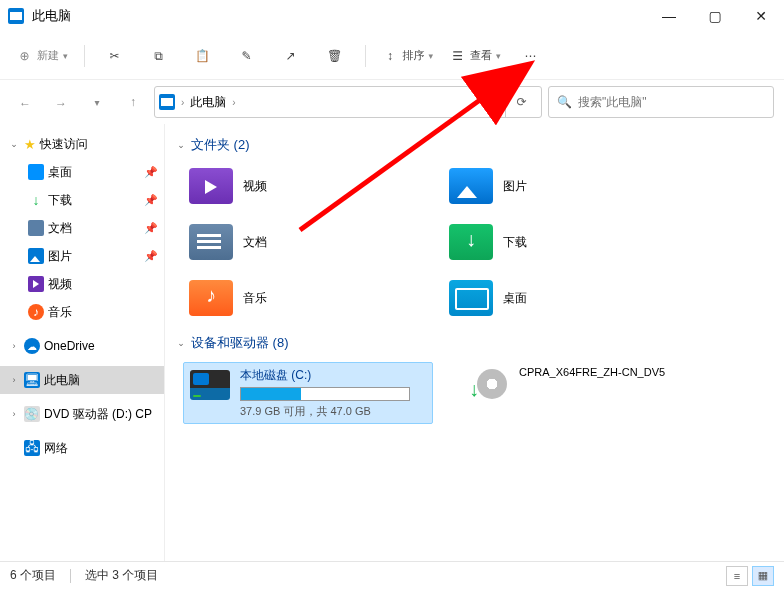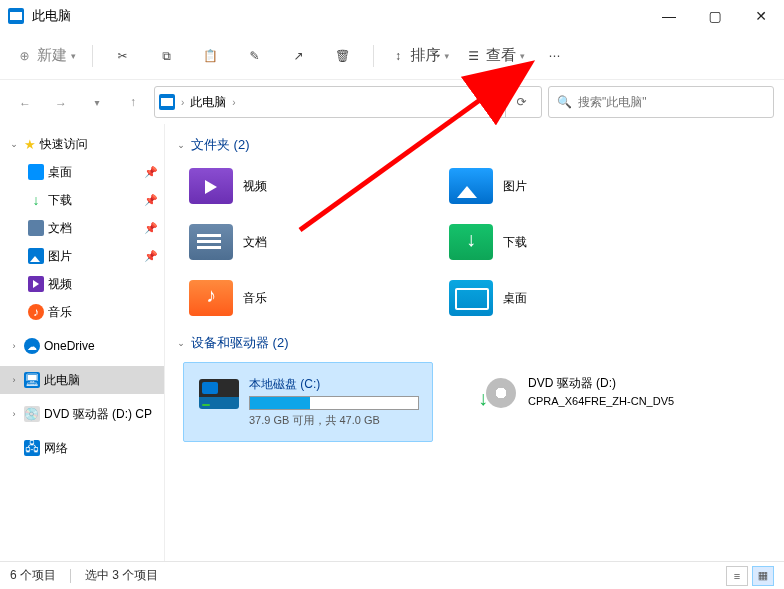--- a/index.html
+++ b/index.html
@@ -10,21 +10,21 @@
   .title-icon { width: 16px; height: 16px; background: #0078d4; border-radius: 2px; margin-right: 8px; position:relative; }
   .title-icon::after{content:"";position:absolute;left:2px;top:4px;width:12px;height:8px;background:#fff;}
   .title-text { flex:1; font-size: 13px; }
   .win-controls { display:flex; }
   .win-btn { width:46px; height:32px; display:flex; align-items:center; justify-content:center; font-size:14px; color:#222; }
 
   
   .toolbar { height: 48px; display:flex; align-items:center; padding: 0 10px; gap: 4px; border-bottom:1px solid #eee;}
   .tb-btn { min-width:40px; height:34px; display:flex; align-items:center; justify-content:center; color:#444; border-radius:4px; gap:4px; padding:0 6px;}
   .tb-btn.newbtn { color:#888; }
-  .tb-label { font-size:15px; }
+  .tb-label { font-size:11px; }
   .tb-divider { width:1px; height:22px; background:#e0e0e0; margin:0 6px;}
   .chev { font-size:9px; color:#888; }
   .tb-icon { width:17px; height:17px; display:inline-flex; align-items:center; justify-content:center; }
 
   
   .navbar { height:44px; display:flex; align-items:center; padding: 6px 10px; gap:6px; }
   .nav-btn { width:30px; height:30px; display:flex; align-items:center; justify-content:center; color:#888; }
   .addrbar { flex:1; height:32px; border:1px solid #ccc; border-radius:3px; display:flex; align-items:center; padding:0 4px; gap:6px; position:relative; }
   .addr-icon { width:16px; height:16px; background:#0078d4; border-radius:2px; position:relative;}
   .addr-icon::after{content:"";position:absolute;left:2px;top:4px;width:12px;height:8px;background:#fff;}
@@ -73,21 +73,21 @@
   .fi-big-doc::after{content:"";position:absolute;left:8px;top:10px;width:24px;height:3px;background:#fff;box-shadow:0 6px 0 #fff, 0 12px 0 #fff;}
   .fi-big-dl{background:linear-gradient(#15c26b,#0da557);}
   .fi-big-dl::after{content:"↓";position:absolute;left:0;right:0;top:4px;text-align:center;color:#fff;font-size:20px;font-weight:bold;}
   .fi-big-mus{background:linear-gradient(#ff8a3d,#ff5c1a);}
   .fi-big-mus::after{content:"♪";position:absolute;left:0;right:0;top:4px;text-align:center;color:#fff;font-size:20px;}
   .fi-big-desk{background:linear-gradient(#0aa7e1,#008acb);}
   .fi-big-desk::after{content:"";position:absolute;left:6px;top:8px;width:30px;height:18px;border:2px solid #fff;border-radius:2px;}
   .folder-label { font-size:12px; }
 
   .drive-row { display:flex; gap:30px; padding-left:8px;}
-  .drive-item { display:flex; gap:8px; width:250px; padding:13px; border-radius:2px;}
+  .drive-item { display:flex; gap:8px; width:250px; padding:4px; border-radius:2px;}
   .drive-item.selected { background:#cce8ff; border:1px solid #8cd0ff;}
   .drive-icon { width:44px; height:36px; display:flex;align-items:center;justify-content:center; }
   .drive-c{width:40px;height:30px;background:linear-gradient(#2b2b2b 60%, #0d6ba6 60%);border-radius:3px;position:relative;}
   .drive-c::before{content:"";position:absolute;left:3px;top:3px;width:16px;height:12px;background:#0078d4;border-radius:2px;}
   .drive-c::after{content:"";position:absolute;left:3px;bottom:3px;width:8px;height:2px;background:#35c23b;border-radius:1px;}
   .drive-d{width:40px;height:34px;position:relative;}
   .drive-d::before{content:"";position:absolute;right:2px;top:2px;width:30px;height:30px;border-radius:50%;background:radial-gradient(#fff 25%,#bdbdbd 26%);}
   .drive-d::after{content:"↓";position:absolute;left:0;bottom:0;color:#1db954;font-size:20px;font-weight:bold;}
   .drive-info { flex:1; display:flex; flex-direction:column; gap:3px;}
   .drive-name { font-size:12px; color:#003e92;}
@@ -273,41 +273,40 @@
         <span class="folder-label">音乐</span>
       </div>
       <div class="folder-item">
         <div class="folder-icon fi-big-desk"></div>
         <span class="folder-label">桌面</span>
       </div>
     </div>
 
     <div class="section-header">
       <span class="side-chevron">⌄</span>
-      <span>设备和驱动器 (2)</span>
+      <span>设备和驱动器 (8)</span>
     </div>
     <div class="drive-row">
       <div class="drive-item selected">
         <div class="drive-icon">
             <div class="drive-c"></div>
           </div>
         <div class="drive-info">
           <span class="drive-name">本地磁盘 (C:)</span>
           <div class="progress">
               <div class="progress-fill"></div>
             </div>
           <span class="drive-stat">37.9 GB 可用，共 47.0 GB</span>
         </div>
       </div>
       <div class="drive-item">
         <div class="drive-icon">
             <div class="drive-d"></div>
           </div>
         <div class="drive-info">
-          <span class="drive-name" style="color:#000">DVD 驱动器 (D:)</span>
           <span class="drive-stat" style="color:#000">CPRA_X64FRE_ZH-CN_DV5</span>
         </div>
       </div>
     </div>
   </div>
 </div>
 
 <div class="statusbar">
   <span>6 个项目</span>
   <div class="status-sep"></div>

